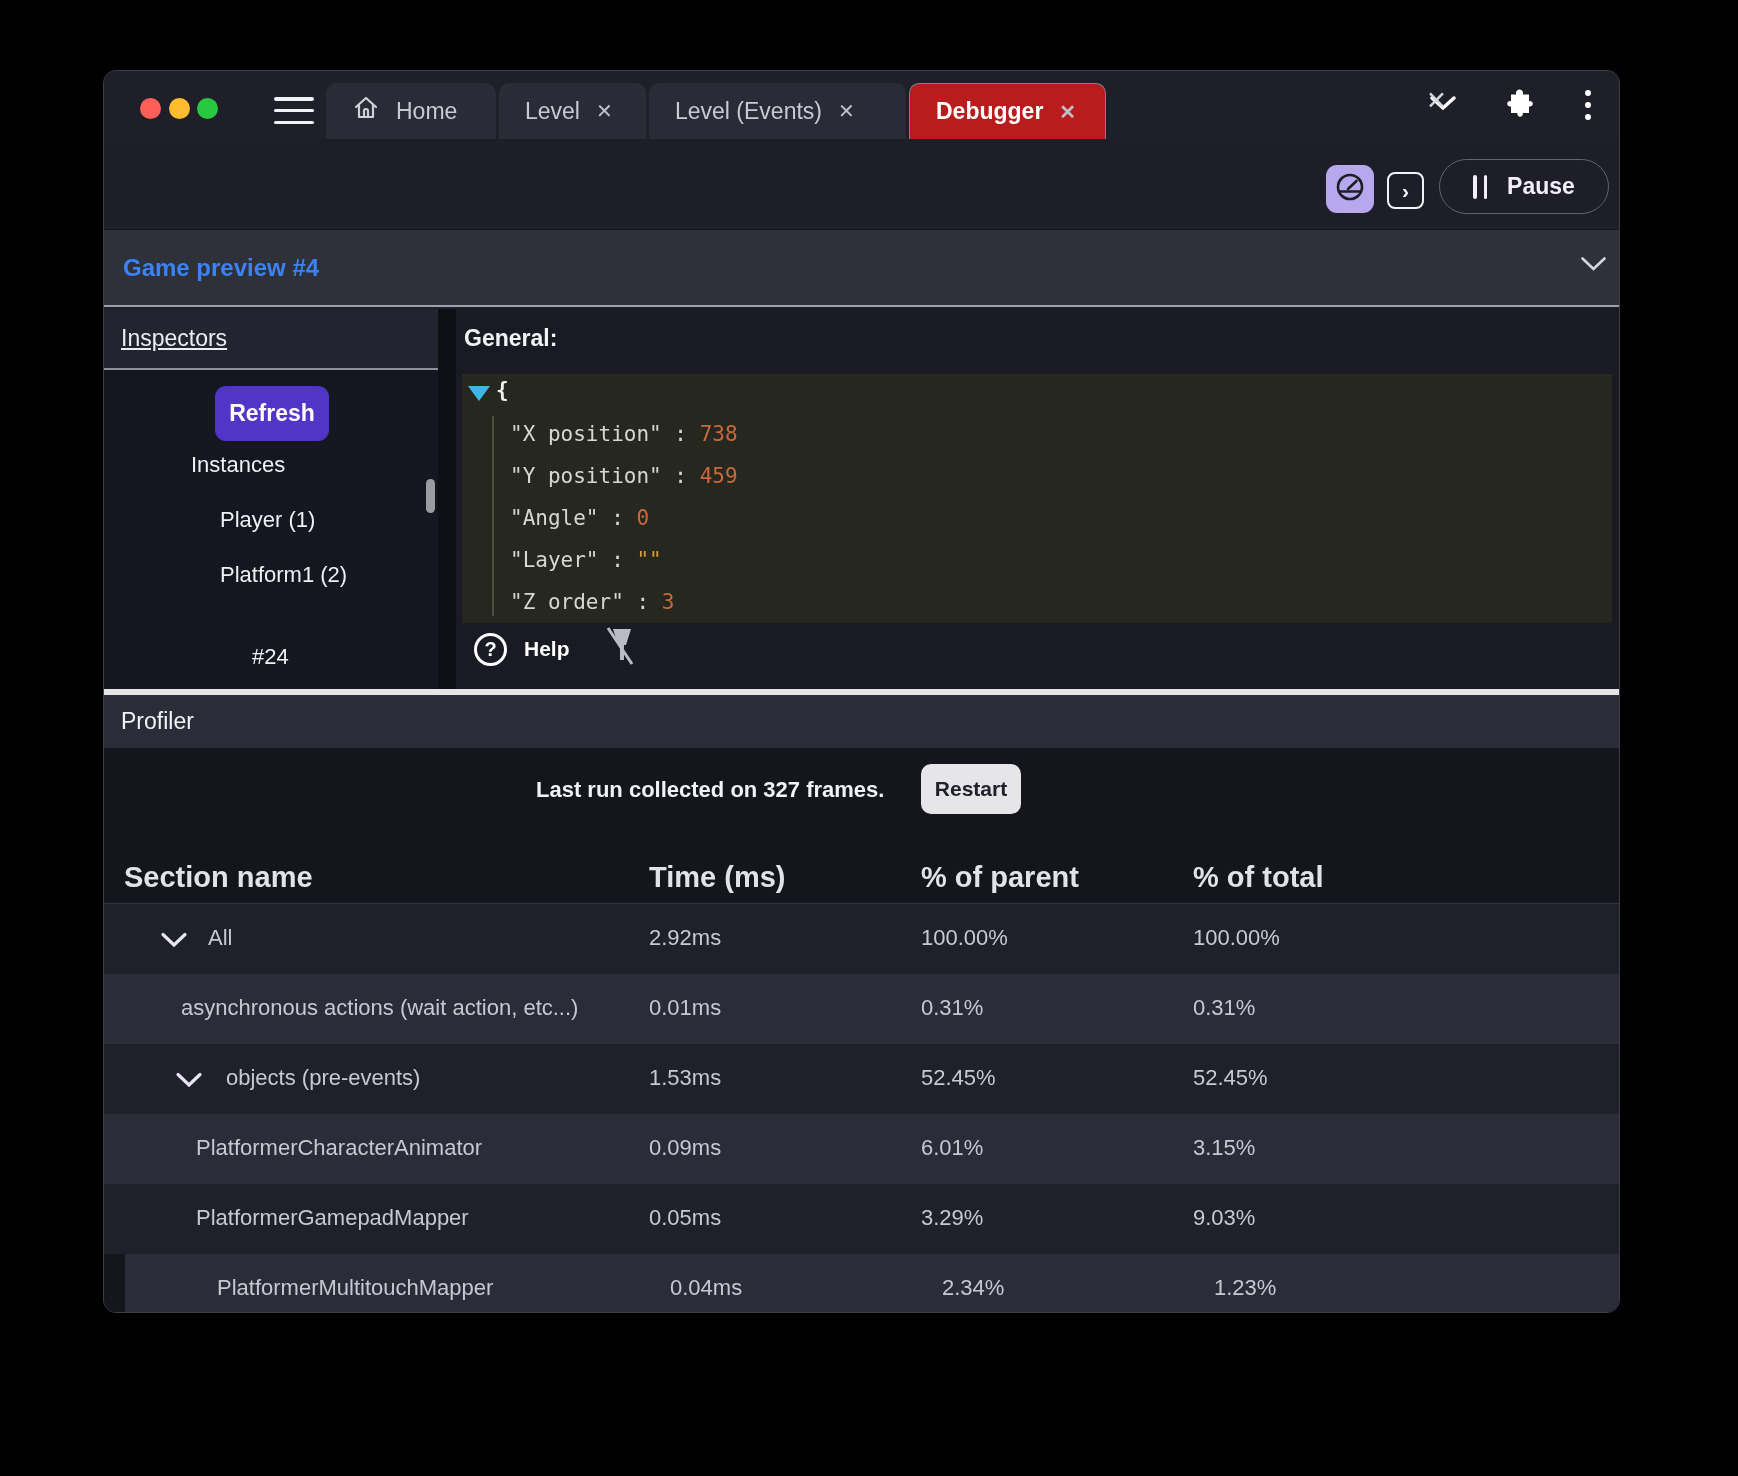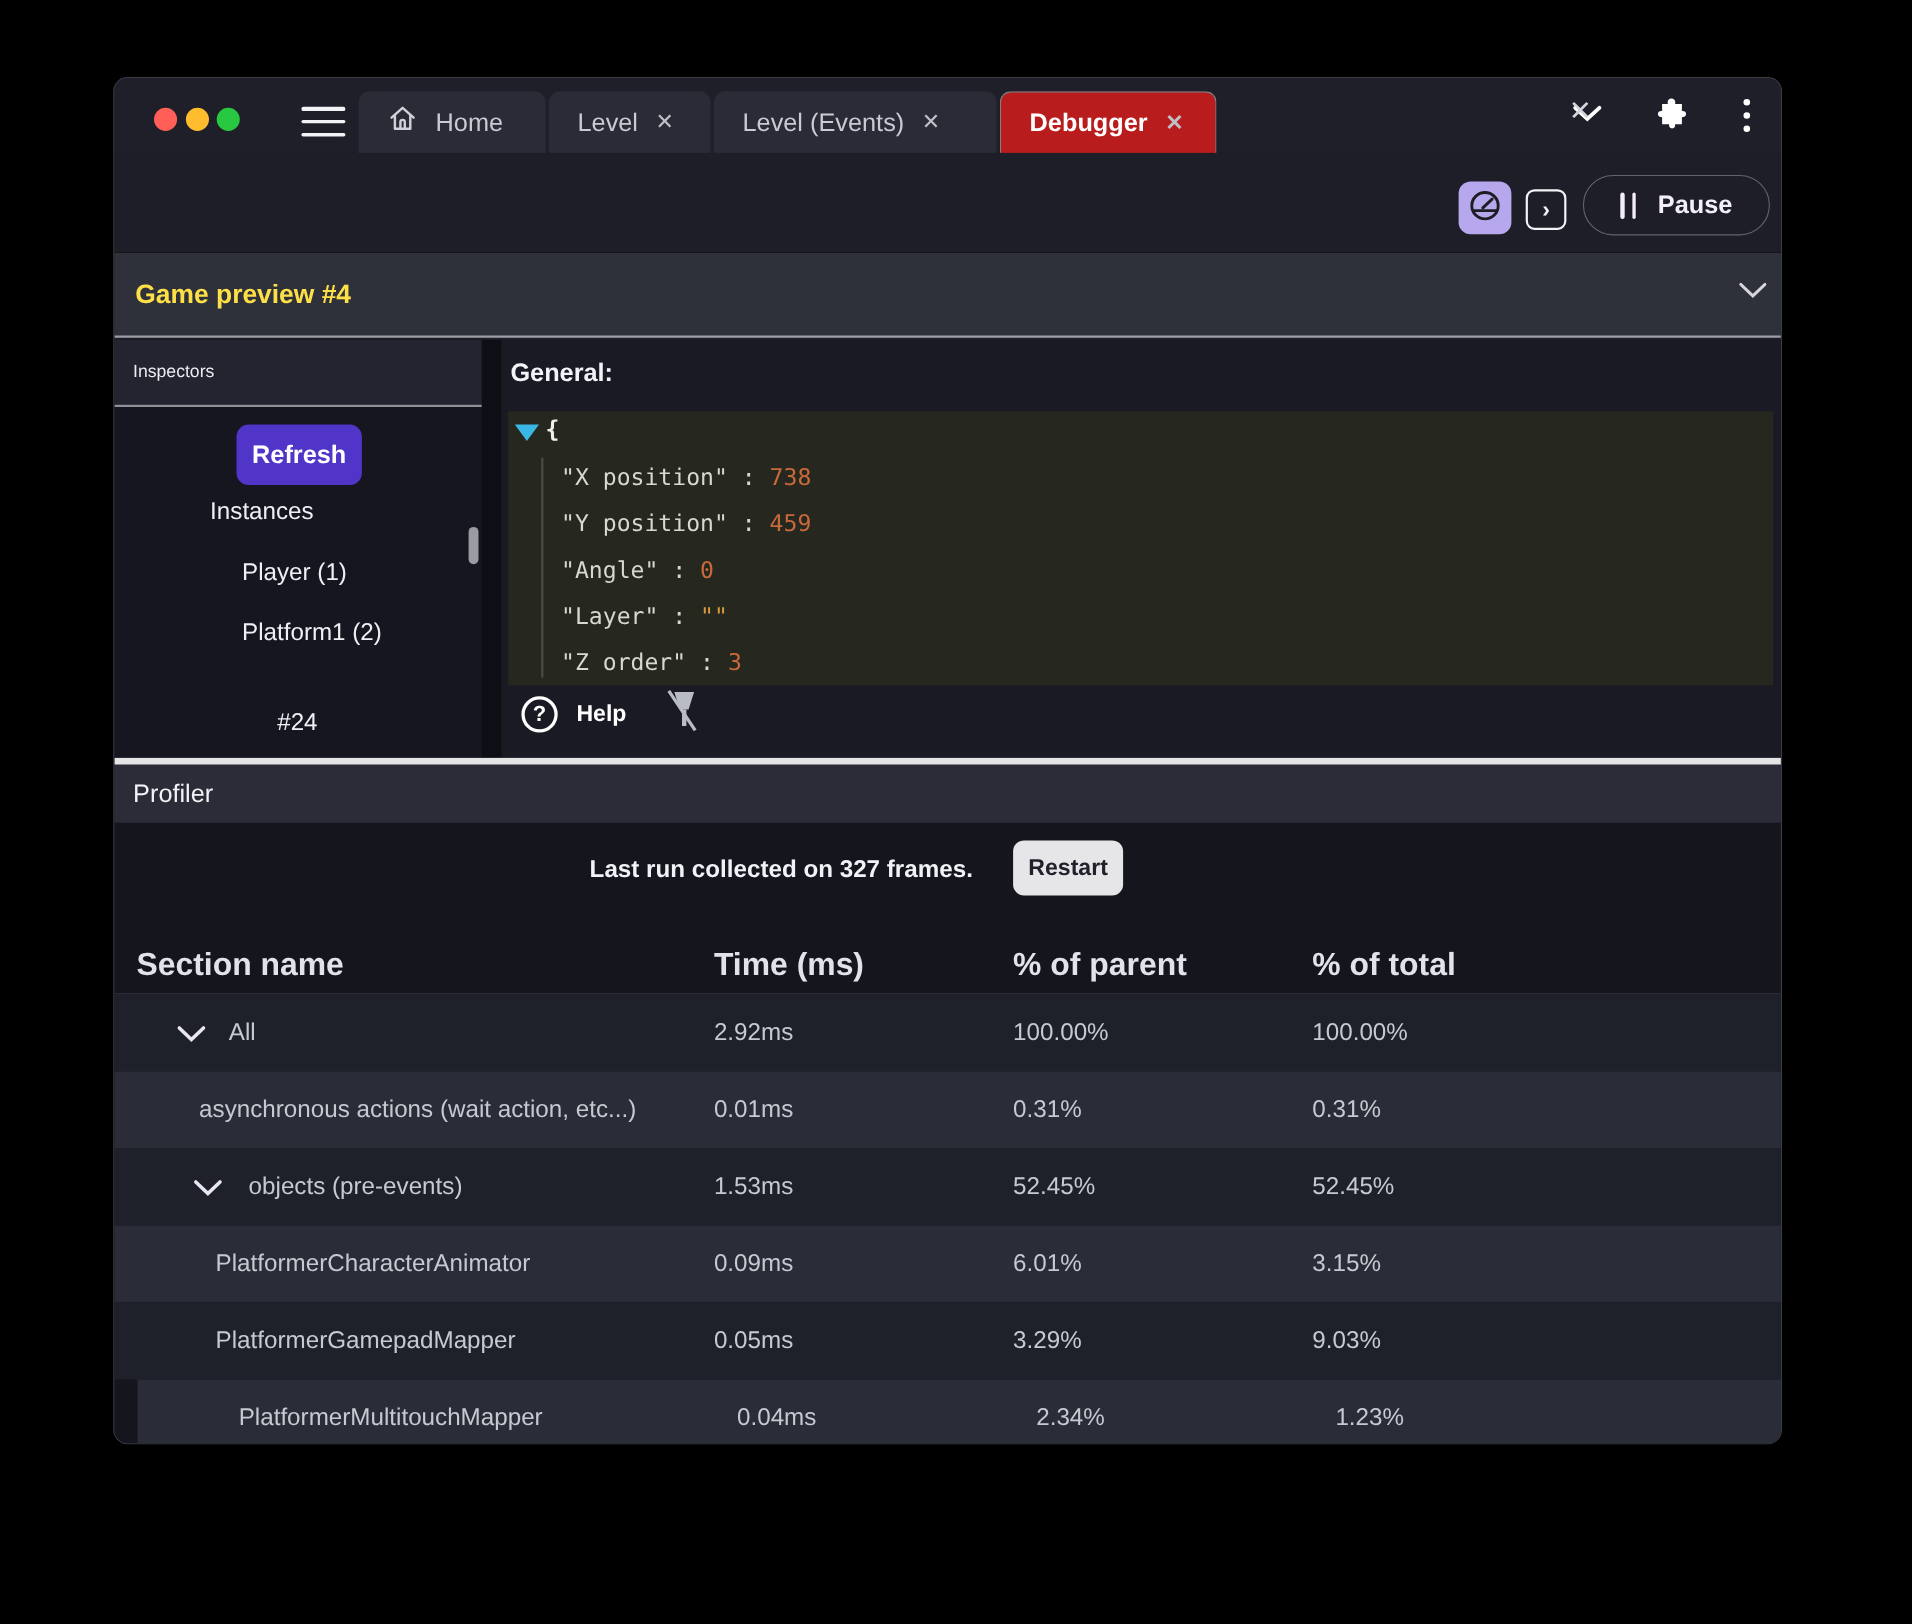--- a/index.html
+++ b/index.html
@@ -54,30 +54,30 @@
     color:#f4eefc; font-size:23px; font-weight:bold; cursor:pointer;
   }
   .pause-bars { display:flex; gap:7px; }
   .pause-bars div { width:3.5px; height:24px; background:#f4eefc; border-radius:2px; }
   
   .preview-bar {
     position:absolute; left:0; top:158px; width:100%; height:78px; background:#2e303a;
     border-top:1px solid #15161c; border-bottom:2px solid #9ea0a8;
     display:flex; align-items:center;
   }
-  .preview-bar .ptitle { margin-left:19px; color:#fde047; font-size:24px; font-weight:bold; }
+  .preview-bar .ptitle { margin-left:19px; color:#3b82f6; font-size:24px; font-weight:bold; }
   .preview-bar .pchev { position:absolute; right:12px; top:26px; cursor:pointer; }
   
   .content { position:absolute; left:0; top:238px; width:100%; height:380px; }
   .left-panel { position:absolute; left:0; top:0; width:334px; height:380px; background:#15161f; }
   .insp-header {
     position:absolute; left:0; top:0; width:100%; height:61px; background:#232430;
     border-bottom:2px solid #8f9098; display:flex; align-items:center;
   }
-  .insp-header span { margin-left:17px; color:#ecedf1; font-size:16px; }
+  .insp-header span { margin-left:17px; color:#ecedf1; font-size:23px;text-decoration:underline; }
   .refresh-btn {
     position:absolute; left:111px; top:77px; width:114px; height:55px; border-radius:11px;
     background:#5135c8; color:#fff; font-size:23px; font-weight:bold;
     display:flex; align-items:center; justify-content:center; cursor:pointer;
   }
   .tree-item { position:absolute; color:#eef0f4; font-size:22px; cursor:pointer; white-space:nowrap; }
   .lp-scroll { position:absolute; left:322px; top:170px; width:9px; height:34px; border-radius:5px; background:#9b9ca2; }
   .panel-divider { position:absolute; left:334px; top:0; width:18px; height:380px; background:#0e0f15; }
   .right-panel { position:absolute; left:352px; top:0; width:1165px; height:380px; background:#191a23; }
   .general-title { position:absolute; left:8px; top:16px; color:#f2f3f6; font-size:23px; font-weight:bold; }

